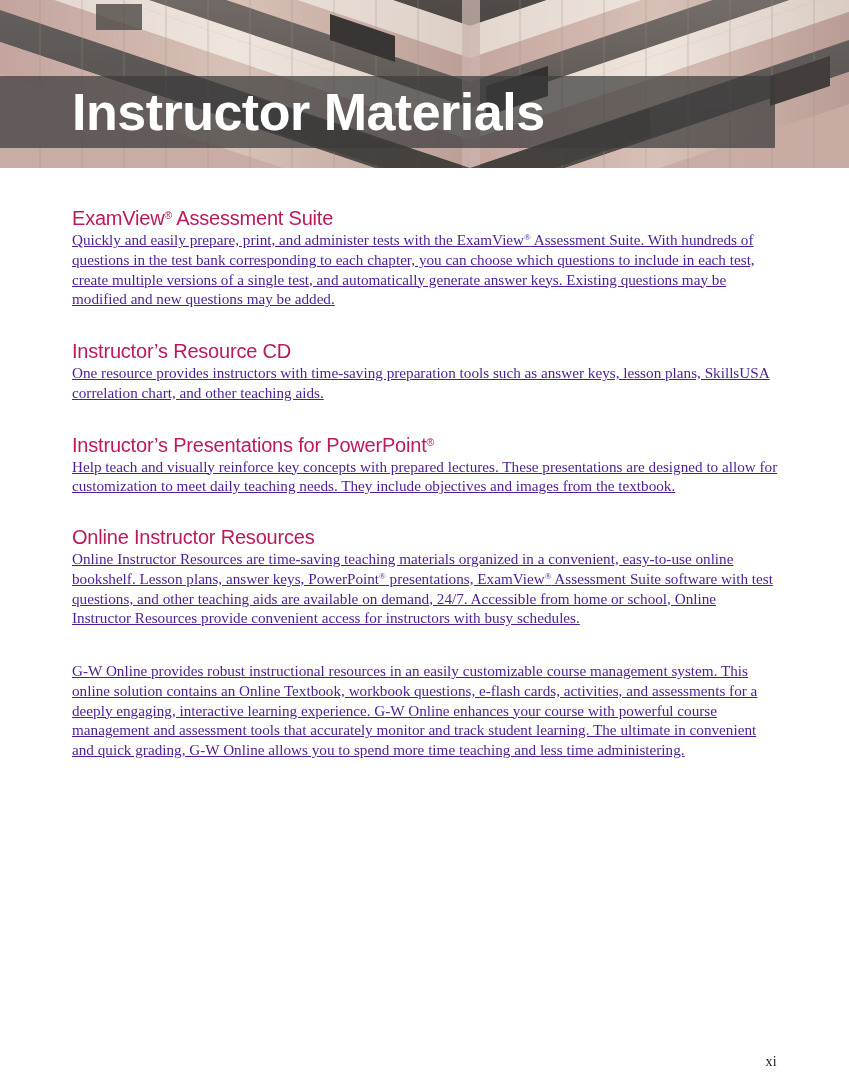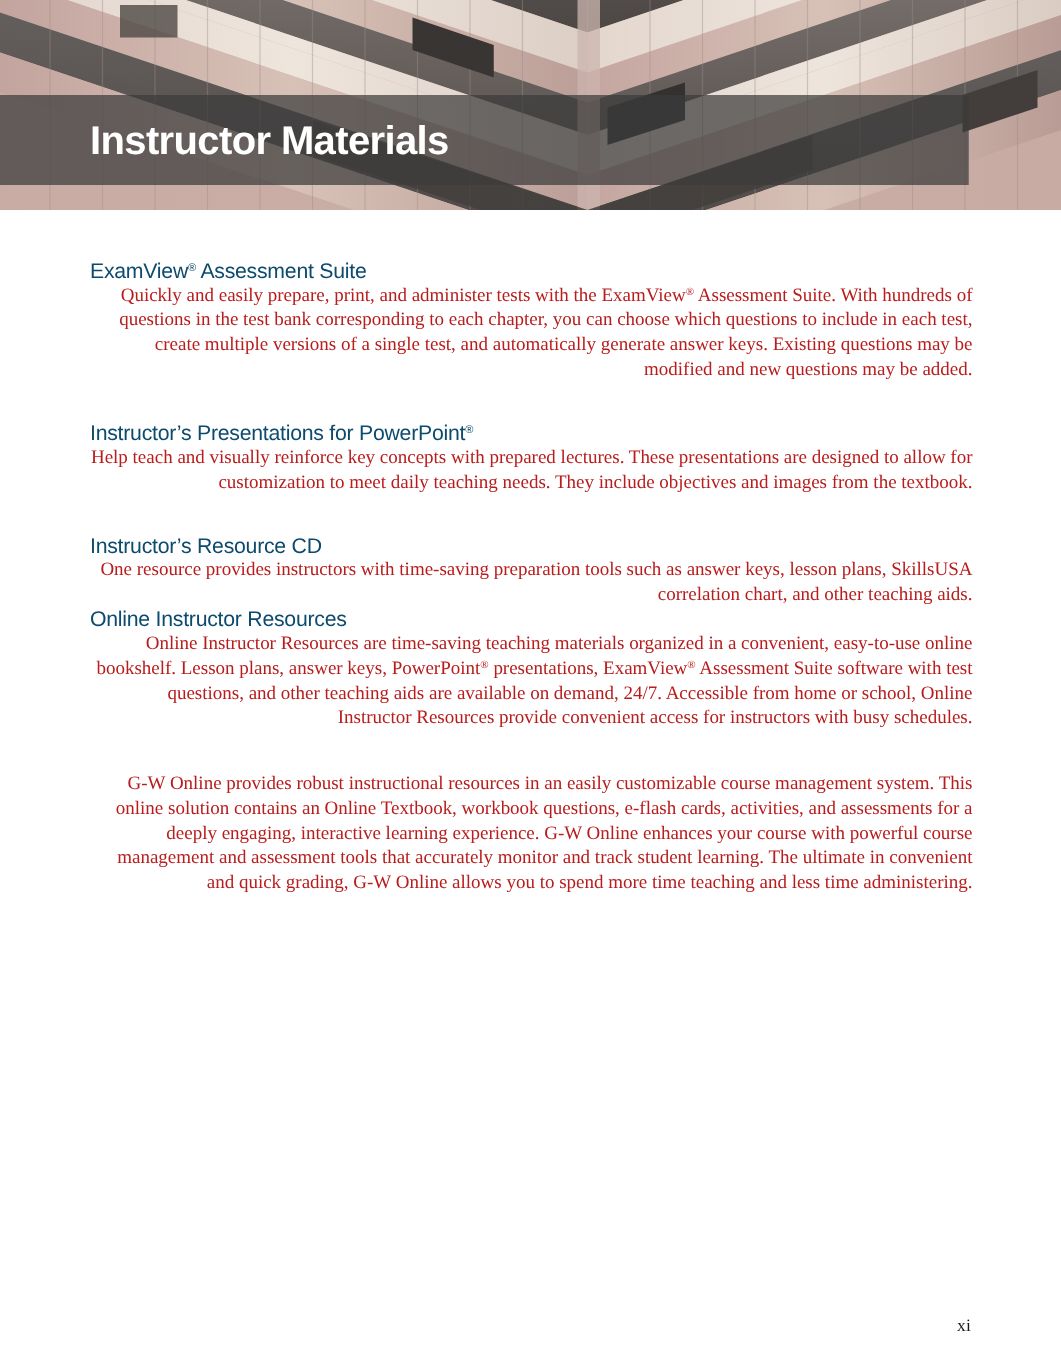--- a/index.html
+++ b/index.html
@@ -42,72 +42,73 @@
   .hero-title {
     position: absolute;
     left: 72px;
     top: 76px;
     height: 72px;
     display: flex;
     align-items: center;
     color: #ffffff;
     font-family: "Liberation Sans", sans-serif;
     font-weight: bold;
-    font-size: 32px;
+    font-size: 52px;
     letter-spacing: -0.5px;
     line-height: 1;
     white-space: nowrap;
   }
 
   
   .content {
     position: absolute;
     left: 72px;
     top: 168px;
     width: 706px;
   }
   .section {
     margin: 0;
   }
   h2.section-heading {
     font-family: "Liberation Sans", sans-serif;
     font-weight: normal;
-    color: #0c4a6e;
-    font-size: 17px;
+    color: #be185d;
+    font-size: 20px;
     line-height: 1.15;
     margin: 0;
     padding: 0;
     letter-spacing: -0.2px;
   }
   h2.section-heading sup {
     font-size: 0.52em;
     vertical-align: 0.62em;
     line-height: 0;
   }
   p.section-body {
     font-family: "Liberation Serif", serif;
-    color: #b91c1c;
+    color: #4c1d95;
     font-size: 15.2px;
     line-height: 1.30;
     margin: 0;
     padding: 0;
-    text-align: right;
+    text-align: left;
+    text-decoration: underline;
   }
   p.section-body sup {
     font-size: 0.58em;
     vertical-align: 0.55em;
     line-height: 0;
   }
 
   
   .sec-gap-heading { margin-bottom: 12px; }
   .sec-1 { margin-top: 39px; }
   .sec-2 { margin-top: 31px; }
   .sec-3 { margin-top: 31px; }
-  .sec-4 { }
+  .sec-4 { margin-top: 30px; }
   .sec-5 { margin-top: 33px; }
 
   
   .folio {
     position: absolute;
     right: 72px;
     bottom: 17px;
     font-family: "Liberation Serif", serif;
     font-size: 14px;
     color: #1a1a1a;
@@ -210,30 +211,30 @@
     <div class="hero-title">Instructor Materials</div>
   </div>
 
   <div class="content">
 
     <div class="section sec-1">
       <h2 class="section-heading sec-gap-heading"><span>ExamView</span><sup>®</sup><span> Assessment Suite</span></h2>
       <p class="section-body"><span>Quickly and easily prepare, print, and administer tests with the ExamView</span><sup>®</sup><span> Assessment Suite. With hundreds of questions in the test bank corresponding to each chapter, you can choose which questions to include in each test, create multiple versions of a single test, and automatically generate answer keys. Existing questions may be modified and new questions may be added.</span></p>
     </div>
 
+    <div class="section sec-3">
+      <h2 class="section-heading sec-gap-heading"><span>Instructor’s Resource CD</span></h2>
+      <p class="section-body"><span>One resource provides instructors with time-saving preparation tools such as answer keys, lesson plans, SkillsUSA correlation chart, and other teaching aids.</span></p>
+    </div>
+
     <div class="section sec-2">
       <h2 class="section-heading sec-gap-heading"><span>Instructor’s Presentations for PowerPoint</span><sup>®</sup><span></span></h2>
       <p class="section-body"><span>Help teach and visually reinforce key concepts with prepared lectures. These presentations are designed to allow for customization to meet daily teaching needs. They include objectives and images from the textbook.</span></p>
     </div>
 
-    <div class="section sec-3">
-      <h2 class="section-heading sec-gap-heading"><span>Instructor’s Resource CD</span></h2>
-      <p class="section-body"><span>One resource provides instructors with time-saving preparation tools such as answer keys, lesson plans, SkillsUSA correlation chart, and other teaching aids.</span></p>
-    </div>
-
     <div class="section sec-4">
       <h2 class="section-heading sec-gap-heading"><span>Online Instructor Resources</span></h2>
       <p class="section-body"><span>Online Instructor Resources are time-saving teaching materials organized in a convenient, easy-to-use online bookshelf. Lesson plans, answer keys, PowerPoint</span><sup>®</sup><span> presentations, ExamView</span><sup>®</sup><span> Assessment Suite software with test questions, and other teaching aids are available on demand, 24/7. Accessible from home or school, Online Instructor Resources provide convenient access for instructors with busy schedules.</span></p>
     </div>
 
     <div class="section sec-5">
       <p class="section-body"><span>G-W Online provides robust instructional resources in an easily customizable course management system. This online solution contains an Online Textbook, workbook questions, e-flash cards, activities, and assessments for a deeply engaging, interactive learning experience. G-W Online enhances your course with powerful course management and assessment tools that accurately monitor and track student learning. The ultimate in convenient and quick grading, G-W Online allows you to spend more time teaching and less time administering.</span></p>
     </div>
 
   </div>

